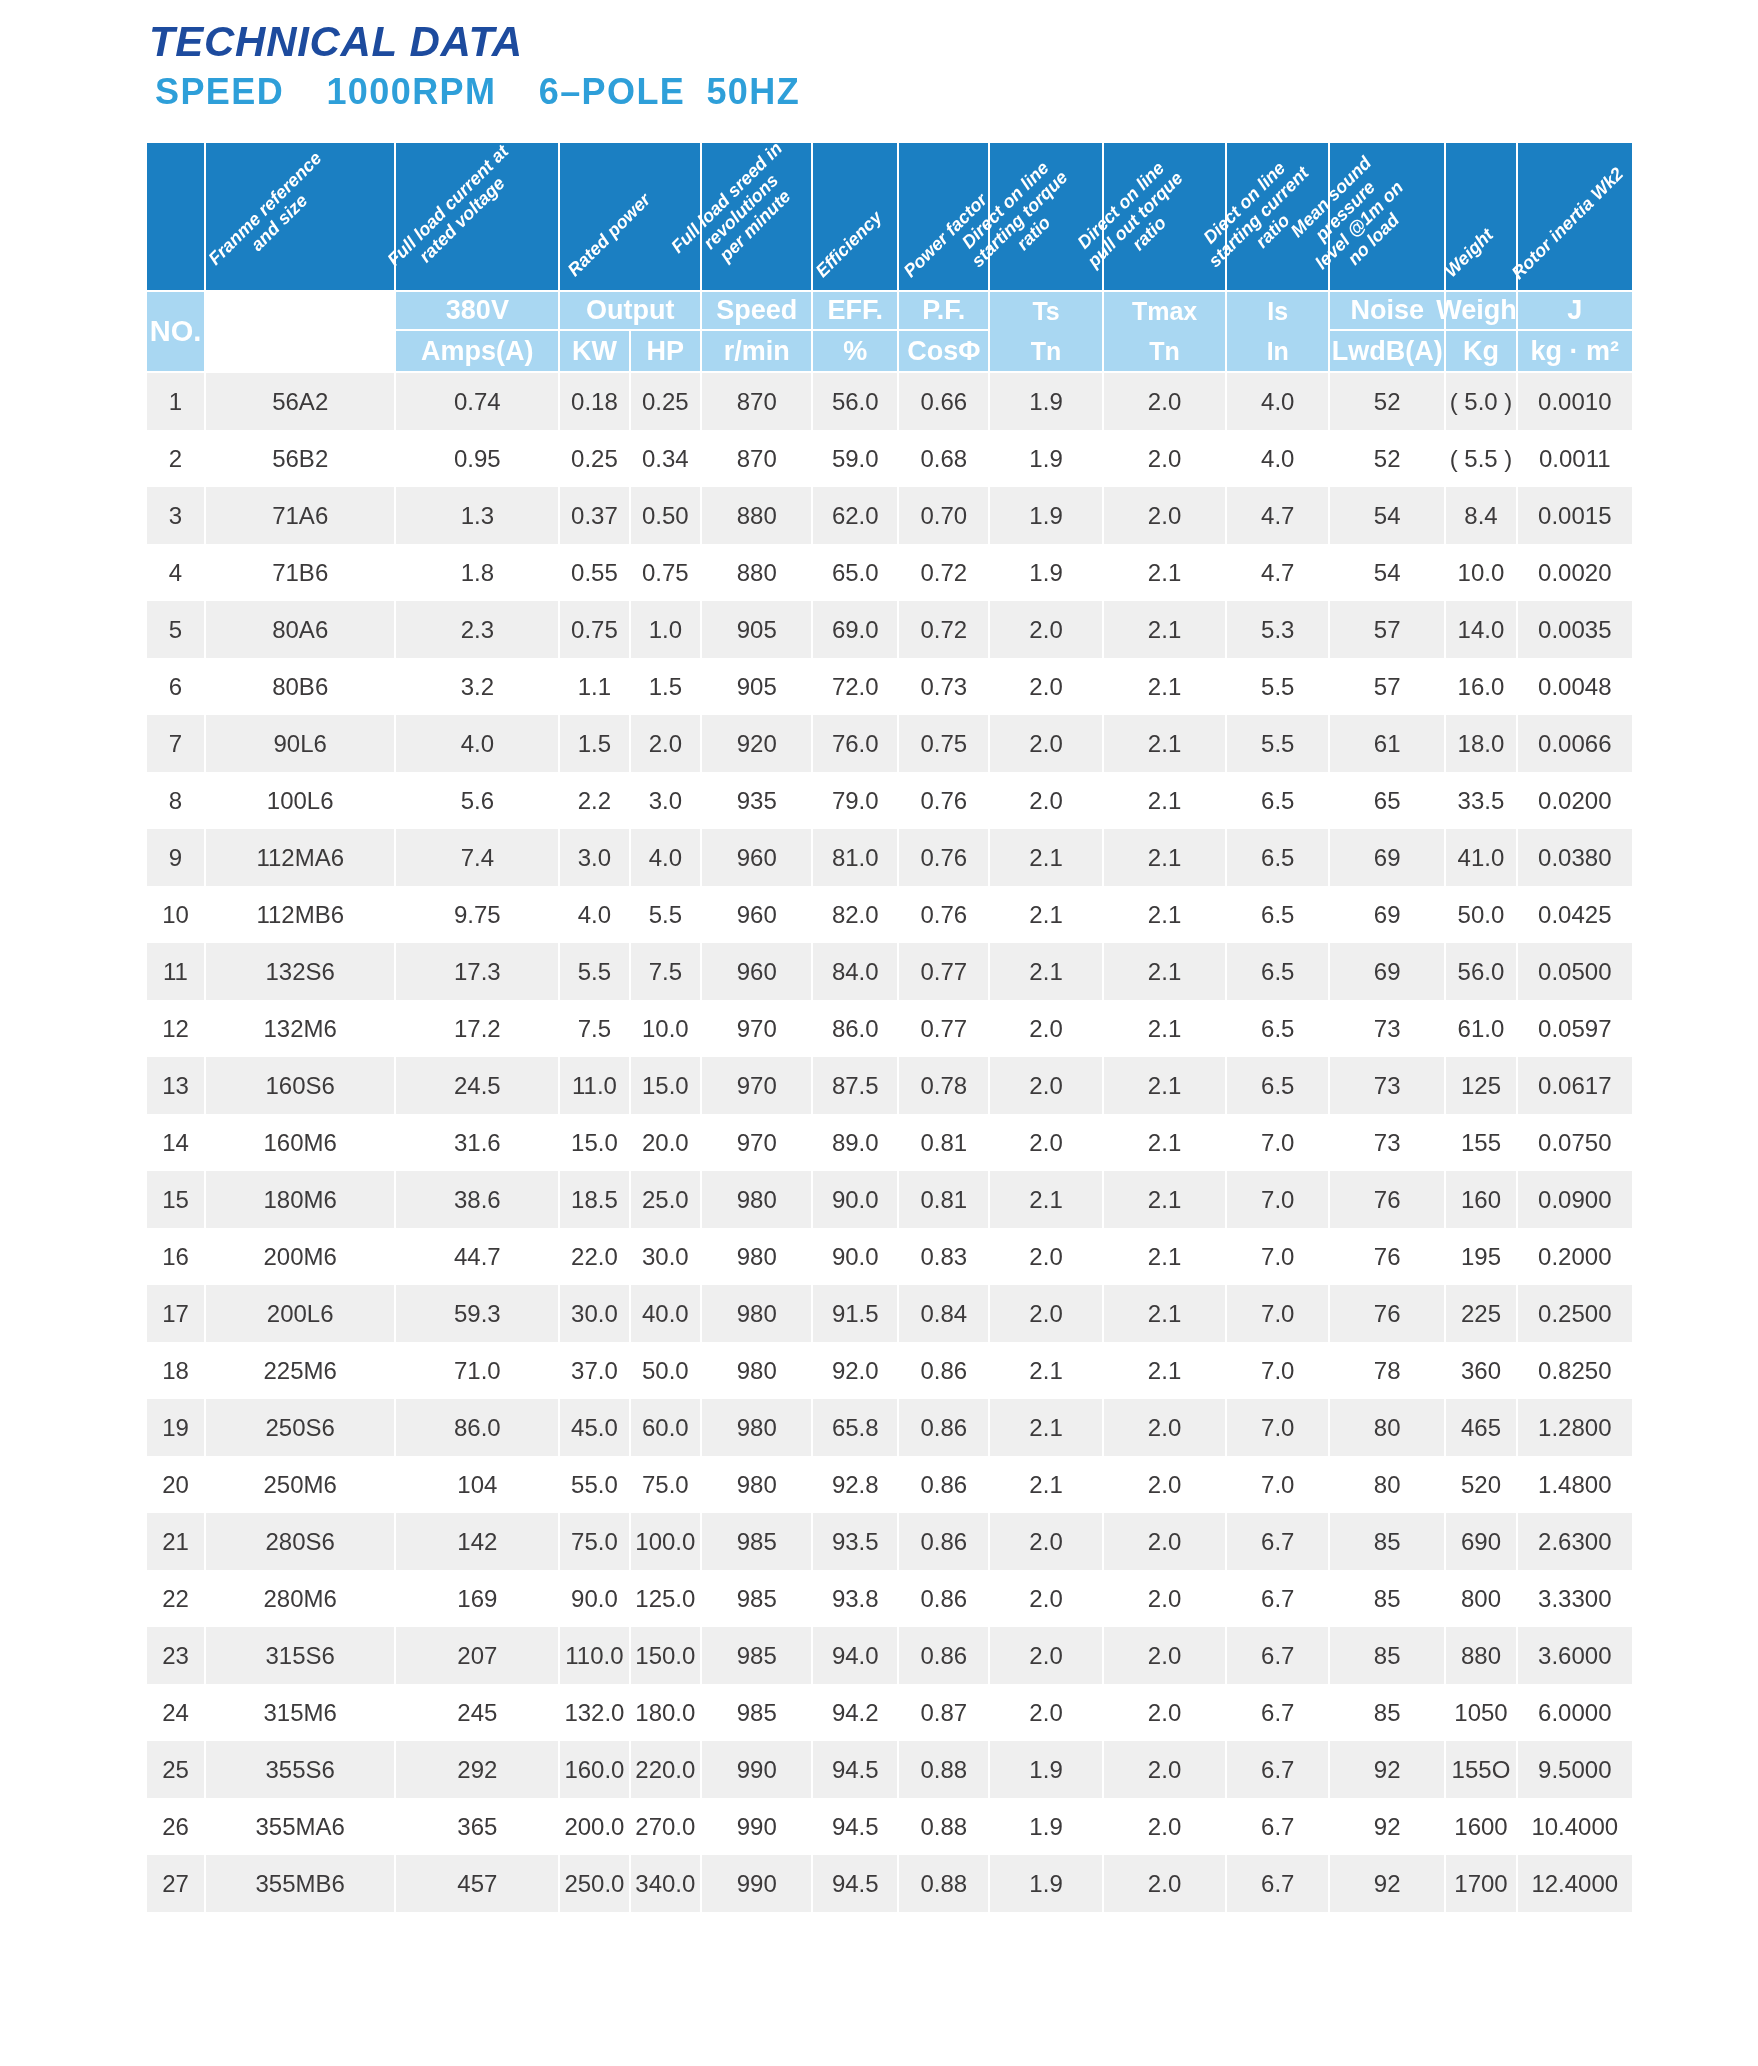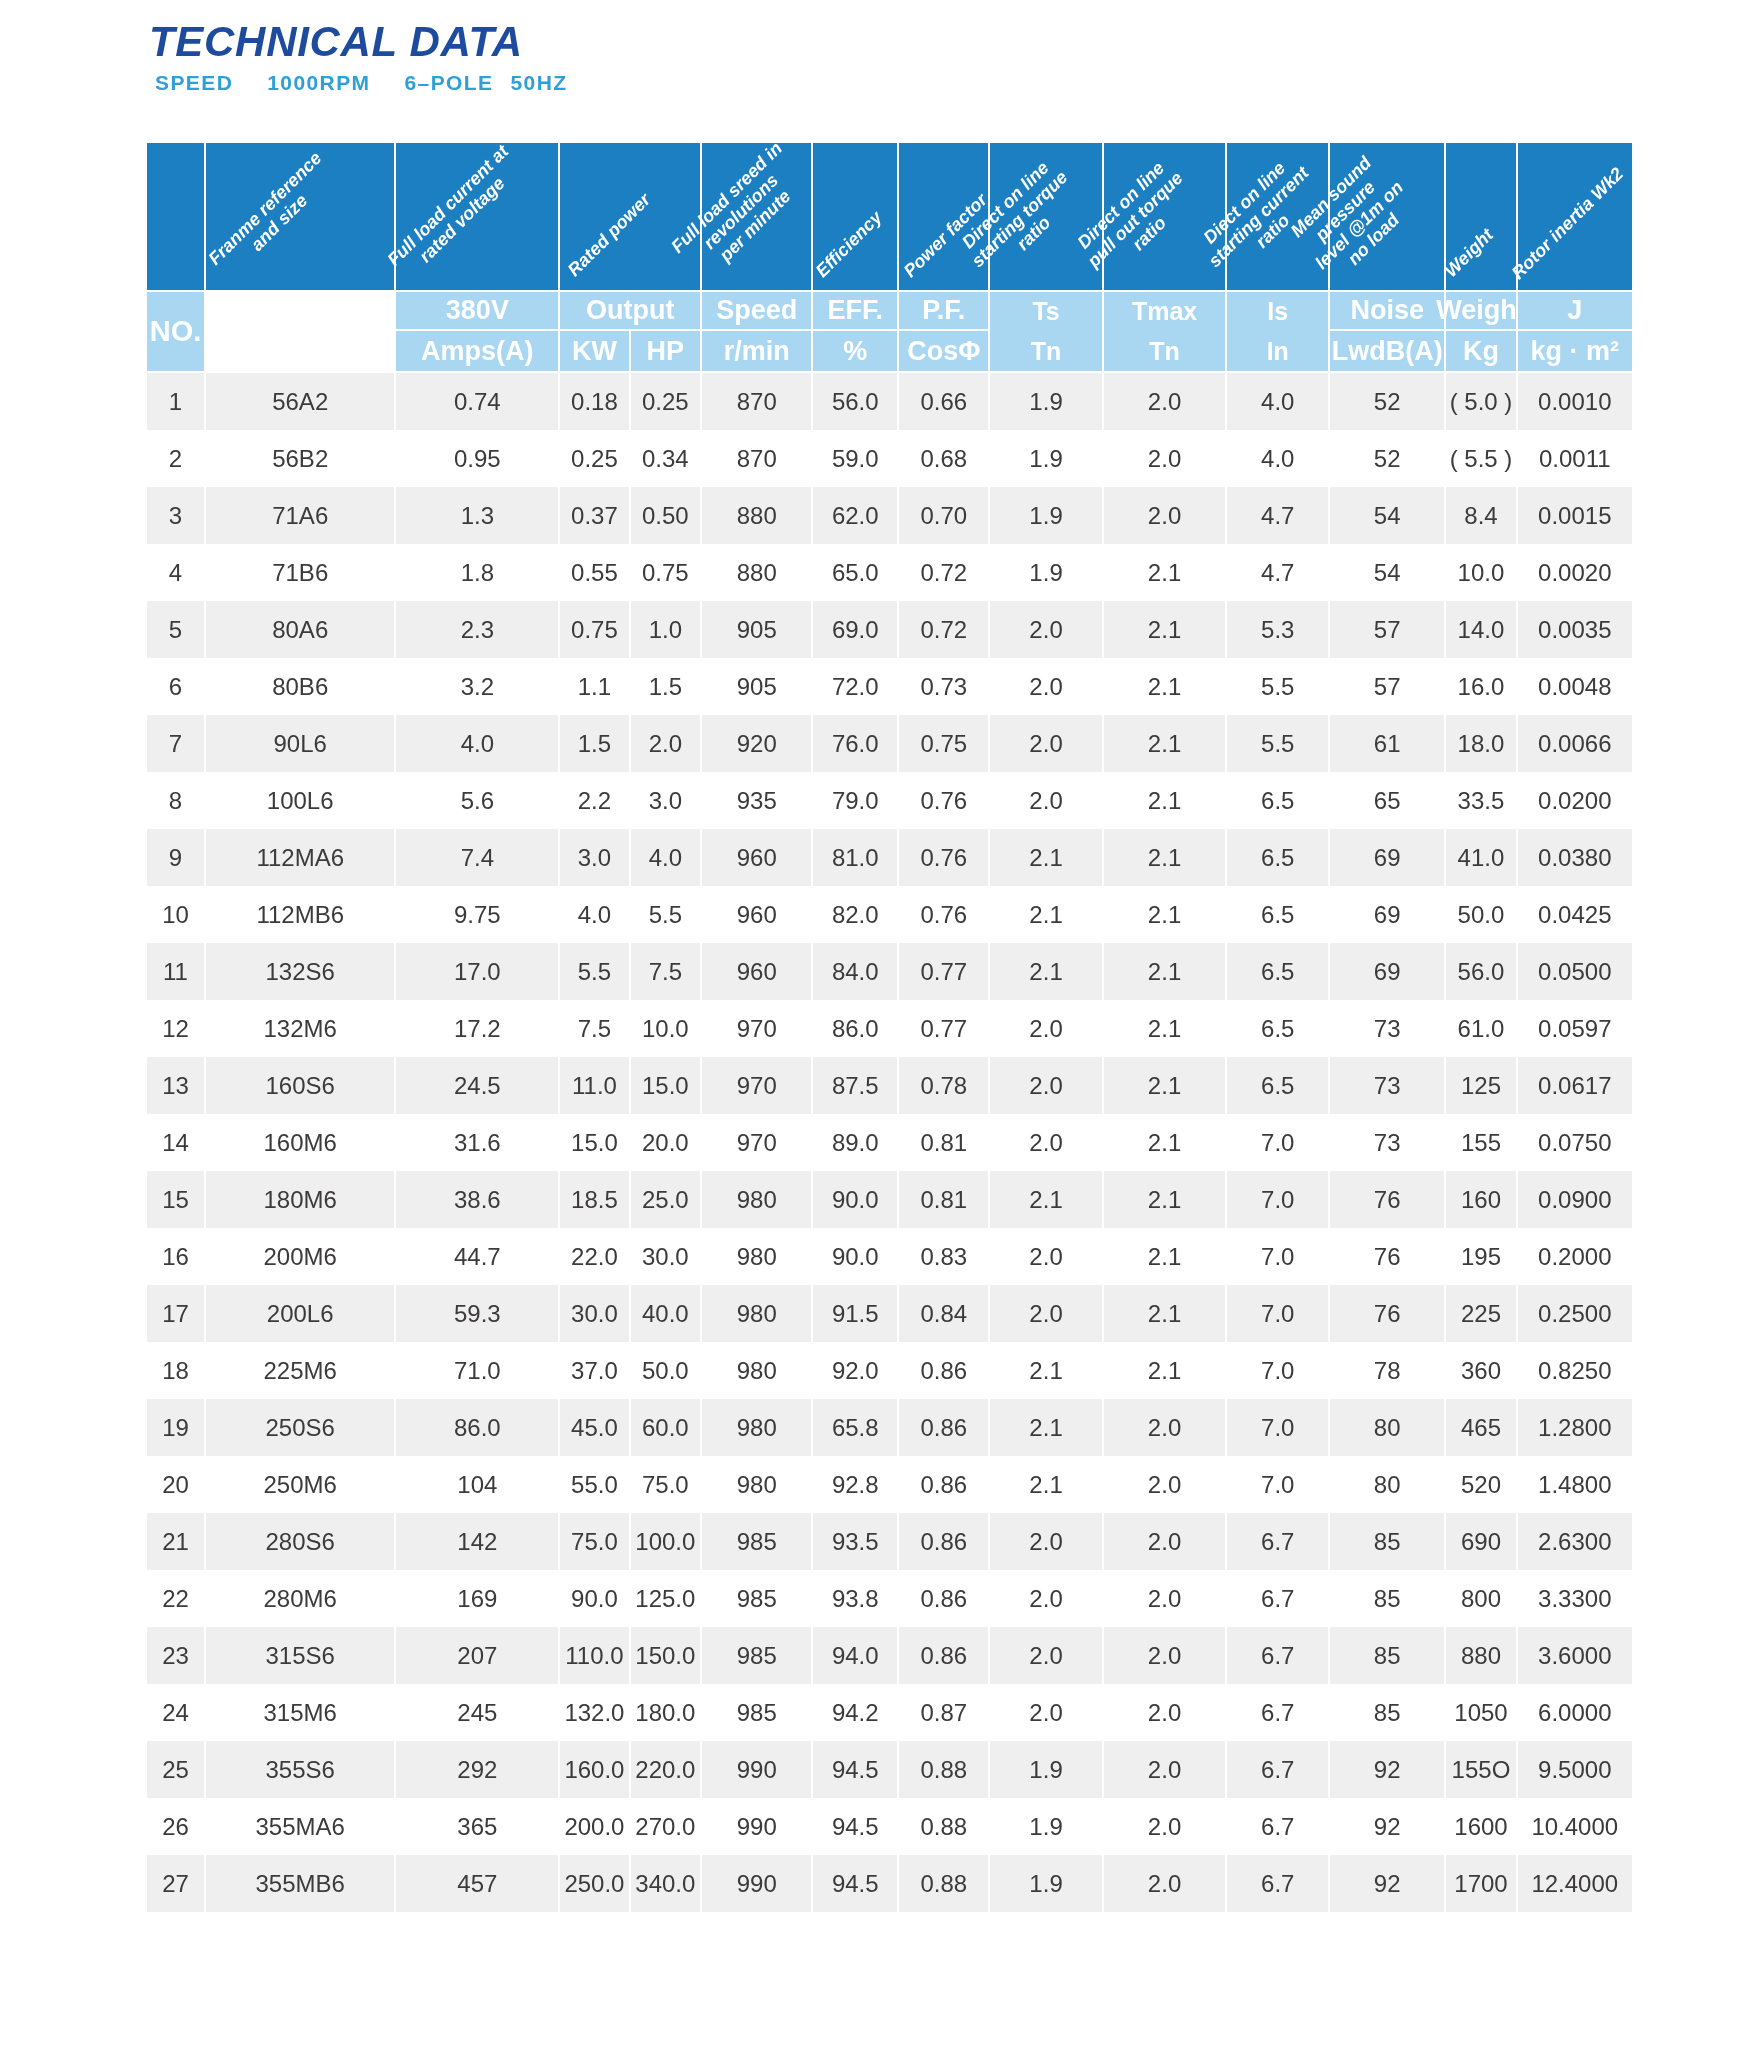--- a/index.html
+++ b/index.html
@@ -8,21 +8,21 @@
     width:1758px; height:2066px; position:relative;
     font-family:"Liberation Sans", sans-serif;
   }
   .page-title {
     position:absolute; left:149px; top:18px;
     font-size:42px; font-weight:bold; letter-spacing:0.7px;
     color:#1d4b9e; white-space:pre;font-style:italic;
   }
   .page-subtitle {
     position:absolute; left:155px; top:71px;
-    font-size:21px; font-weight:bold; letter-spacing:1.4px; word-spacing:9.8px;
+    font-size:36px; font-weight:bold; letter-spacing:1.4px; word-spacing:9.8px;
     color:#2e9fd9; white-space:pre;
   }
   .datatable {
     position:absolute; left:147px; top:143px; width:1485px;
   }
   .grid14 {
     display:grid;
     grid-template-columns:3.97% 12.83% 11.03% 4.74% 4.81% 7.50% 5.77% 6.15% 7.63% 8.33% 6.92% 7.82% 4.81% 7.69%;
   }
   
@@ -337,21 +337,21 @@
         <div class="tcell">2.1</div>
         <div class="tcell">2.1</div>
         <div class="tcell">6.5</div>
         <div class="tcell">69</div>
         <div class="tcell">50.0</div>
         <div class="tcell">0.0425</div>
       </div>
       <div class="trow grid14 odd">
         <div class="tcell">11</div>
         <div class="tcell">132S6</div>
-        <div class="tcell">17.0</div>
+        <div class="tcell">17.3</div>
         <div class="tcell">5.5</div>
         <div class="tcell">7.5</div>
         <div class="tcell">960</div>
         <div class="tcell">84.0</div>
         <div class="tcell">0.77</div>
         <div class="tcell">2.1</div>
         <div class="tcell">2.1</div>
         <div class="tcell">6.5</div>
         <div class="tcell">69</div>
         <div class="tcell">56.0</div>

